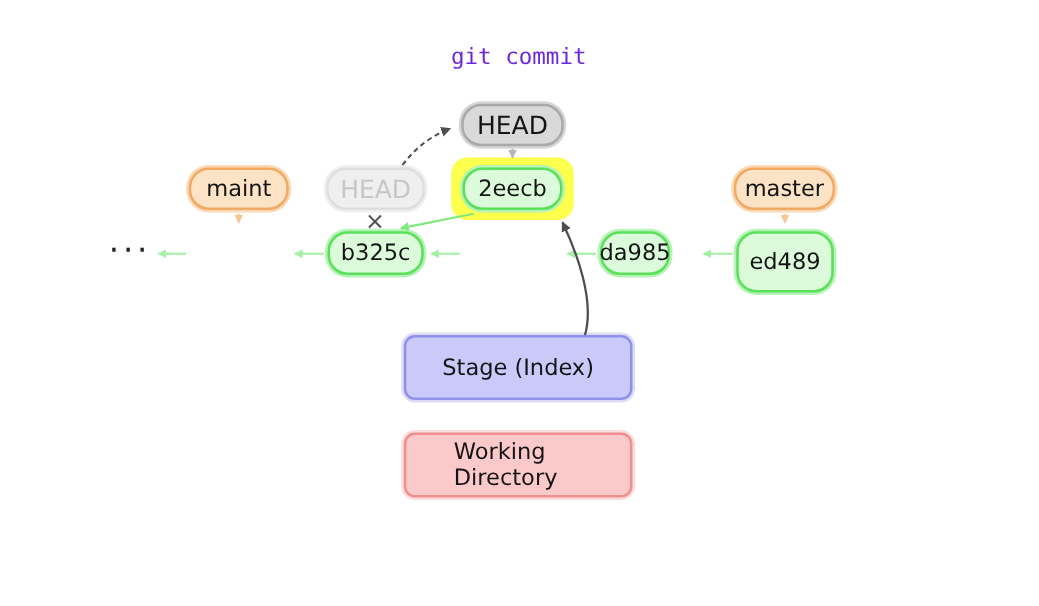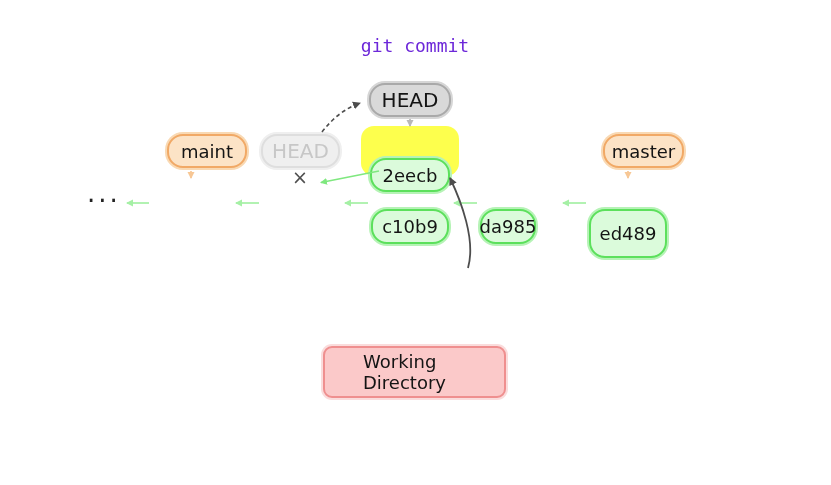--- a/index.html
+++ b/index.html
@@ -16,27 +16,25 @@
     border-radius:16px;
     box-sizing:border-box;
     color:#141414;
     font-size:18px;
     z-index:2;
   }
   .commit{
     background:#dbfbdb;
     border:2.5px solid #5ce05c;
     box-shadow:0 0 0 2px #b6f3b6;
-    margin-top:24px;
   }
   .branch{
     background:#fce3c6;
     border:2.5px solid #f1a966;
     box-shadow:0 0 0 2px #f9d9b3;
-    margin-left:16px;
   }
   .head{
     background:#d9d9d9;
     border:2.5px solid #a9a9a9;
     box-shadow:0 0 0 2px #d6d6d6;
     font-size:20px;
   }
   .oldhead{
     background:#efefef;
     border:2.5px solid #dedede;
@@ -117,32 +115,35 @@
   <div class="box branch" style="left:587px;top:134px;width:81px;height:34px;">
     <span>master</span>
   </div>
 
   <div class="box commit" style="left:370px;top:134px;width:80px;height:34px;">
     <span>2eecb</span>
   </div>
 
   <div id="ellipsis">···</div>
 
-  <div class="box commit" style="left:371px;top:185px;width:78px;height:35px;">
-    <span>c10b9</span>
+  <div class="box commit" style="left:262px;top:185px;width:77px;height:35px;">
+    <span>b325c</span>
   </div>
   <div class="box commit" style="left:480px;top:185px;width:56px;height:35px;">
     <span>da985</span>
   </div>
   <div class="box commit" style="left:589px;top:185px;width:78px;height:49px;">
     <span>ed489</span>
   </div>
 
   <div id="detached-x">×</div>
 
+  <div class="box area stage" style="left:323px;top:268px;width:183px;height:52px;">
+    <span>Stage (Index)</span>
+  </div>
   <div class="box area working" style="left:323px;top:346px;width:183px;height:52px;padding-left:38px;">
     <span>Working Directory</span>
   </div>
 
   <svg id="arrow-layer" viewBox="0 0 831 485" xmlns="http://www.w3.org/2000/svg">
     <defs>
       <marker id="m-palegreen" markerWidth="9" markerHeight="9" refX="6" refY="3.5" orient="auto" markerUnits="userSpaceOnUse">
         <path d="M0,0 L7,3.5 L0,7 Z" fill="#a5f0a5"></path>
       </marker>
       <marker id="m-green" markerWidth="9" markerHeight="9" refX="6" refY="3.5" orient="auto" markerUnits="userSpaceOnUse">

